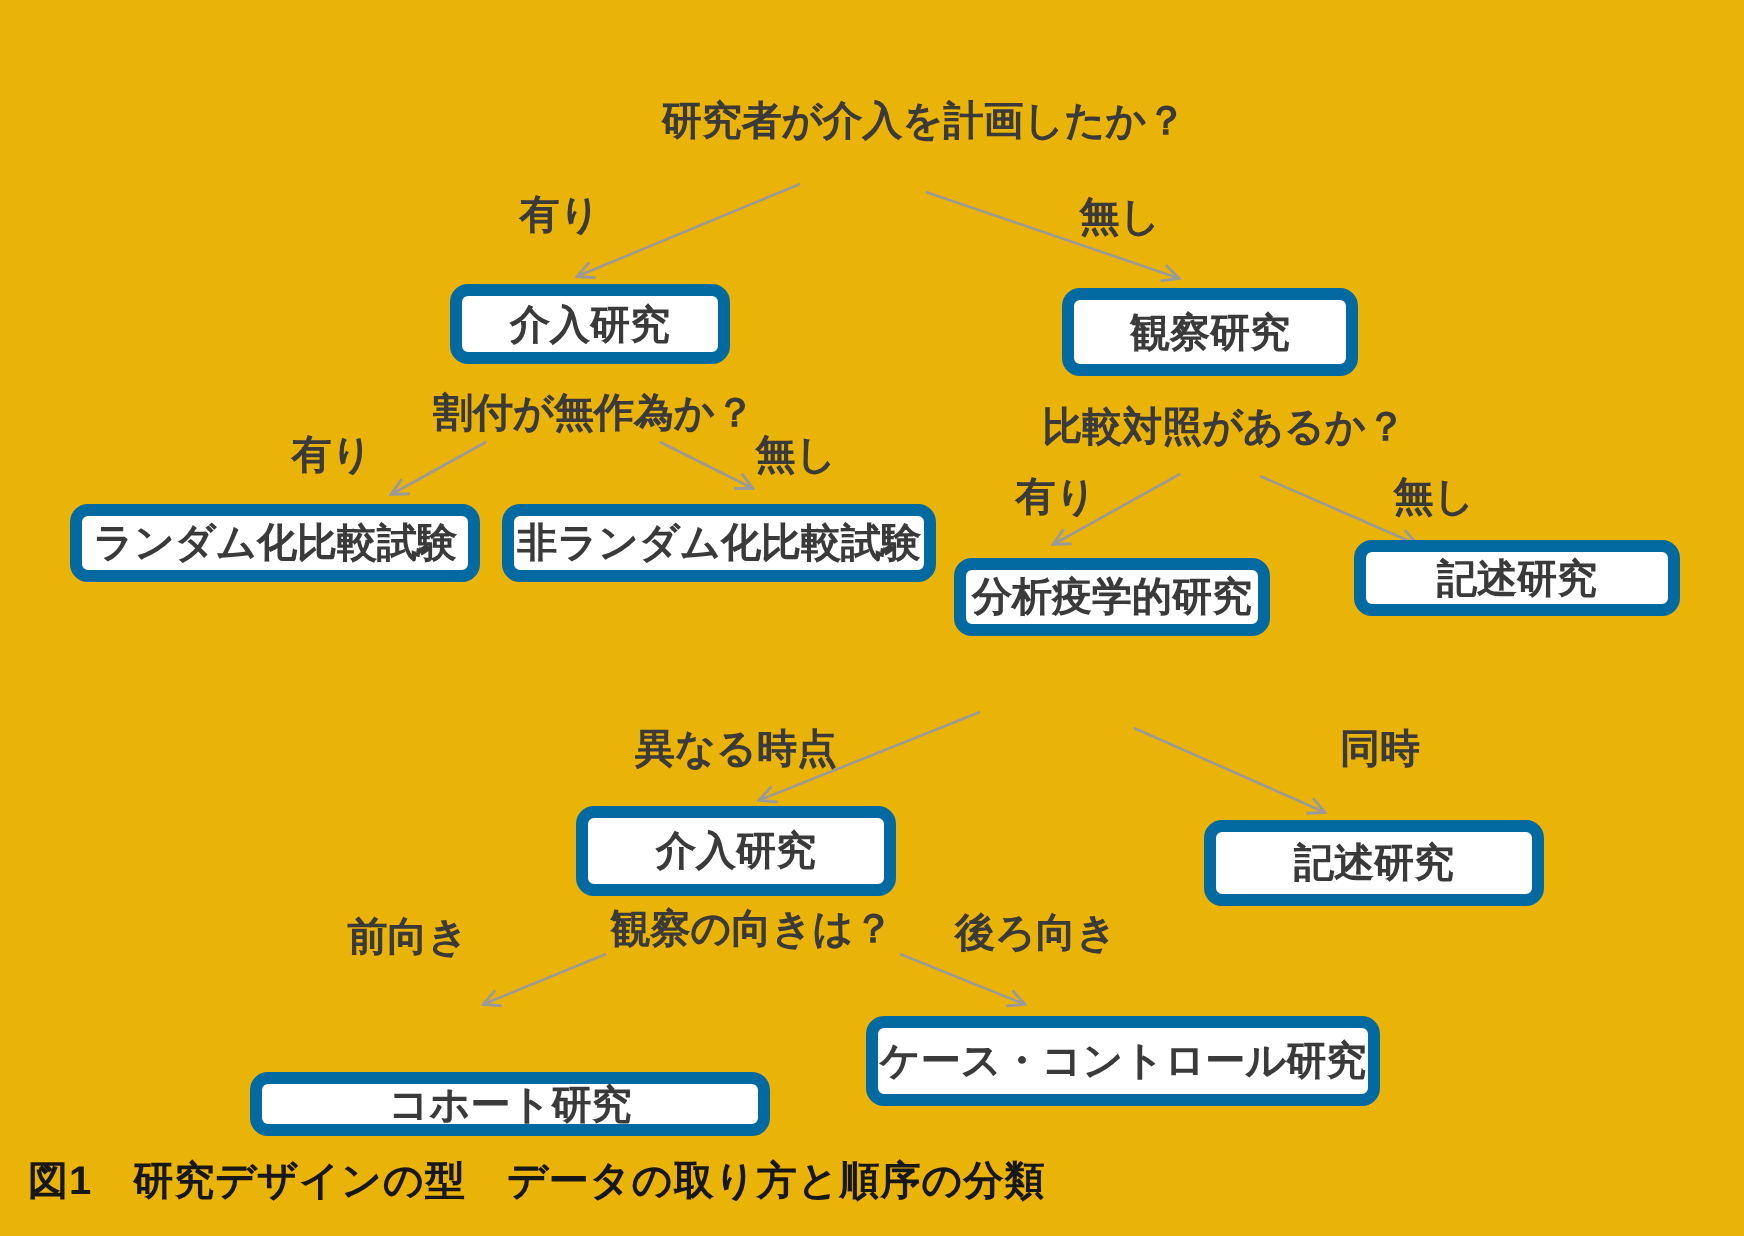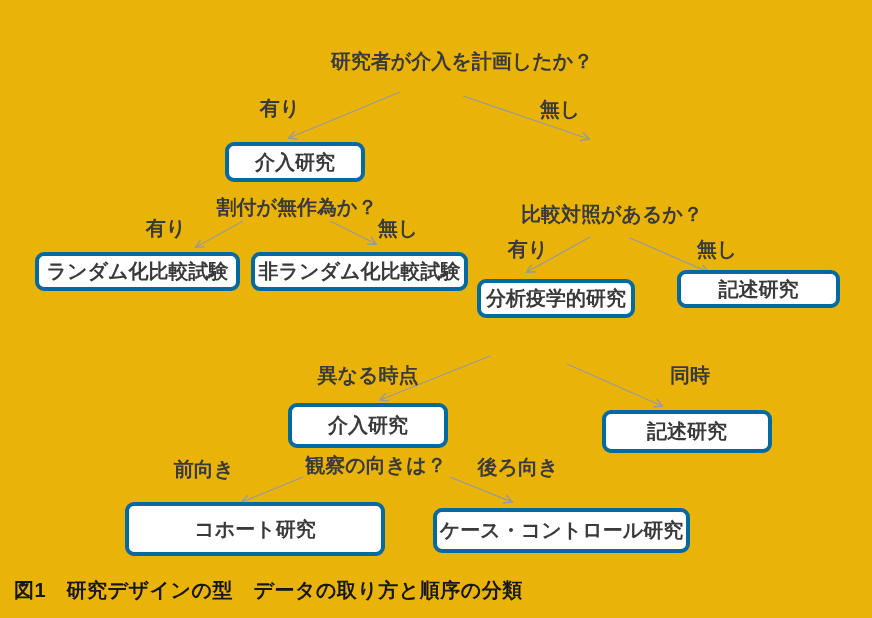--- a/index.html
+++ b/index.html
@@ -6,21 +6,21 @@
   .stage{
     position:relative;width:872px;height:618px;background:#eab308;
     font-family:"Liberation Sans","DejaVu Sans",sans-serif;overflow:hidden;
   }
   .q,.lbl{
     position:absolute;text-align:center;font-size:20px;font-weight:600;
     color:#3a3a3a;white-space:nowrap;line-height:1.15;
   }
   .node{
     position:absolute;display:flex;align-items:center;justify-content:center;
-    background:#ffffff;border:4px solid #0369a1;border-radius:9px;
+    background:#ffffff;border:6px solid #0369a1;border-radius:9px;
     font-size:20px;font-weight:600;color:#3a3a3a;white-space:nowrap;
     box-sizing:border-box;
   }
   .caption{
     position:absolute;left:14px;top:577px;font-size:20px;font-weight:bold;
     color:#171717;letter-spacing:0.5px;white-space:nowrap;
   }
   svg.arrows{position:absolute;left:0;top:0;pointer-events:none;}
 </style>
 </head>
@@ -58,24 +58,25 @@
   <div class="lbl" style="left:141px;top:217px;width:50px">有り</div>
   <div class="lbl" style="left:373px;top:217px;width:50px">無し</div>
   <div class="lbl" style="left:503px;top:238px;width:50px">有り</div>
   <div class="lbl" style="left:692px;top:238px;width:50px">無し</div>
   <div class="lbl" style="left:313px;top:364px;width:110px">異なる時点</div>
   <div class="lbl" style="left:665px;top:364px;width:50px">同時</div>
   <div class="lbl" style="left:171px;top:458px;width:66px">前向き</div>
   <div class="lbl" style="left:474px;top:456px;width:88px">後ろ向き</div>
 
   <div class="node" style="left:225px;top:142px;width:140px;height:40px">介入研究</div>
+  <div class="node" style="left:531px;top:144px;width:148px;height:44px">観察研究</div>
   <div class="node" style="left:35px;top:252px;width:205px;height:39px">ランダム化比較試験</div>
   <div class="node" style="left:251px;top:252px;width:217px;height:39px">非ランダム化比較試験</div>
   <div class="node" style="left:477px;top:279px;width:158px;height:39px">分析疫学的研究</div>
   <div class="node" style="left:677px;top:270px;width:163px;height:38px">記述研究</div>
   <div class="node" style="left:288px;top:403px;width:160px;height:45px">介入研究</div>
   <div class="node" style="left:602px;top:410px;width:170px;height:43px">記述研究</div>
-  <div class="node" style="left:125px;top:502px;width:260px;height:54px">コホート研究</div>
+  <div class="node" style="left:125px;top:536px;width:260px;height:32px">コホート研究</div>
   <div class="node" style="left:433px;top:508px;width:257px;height:45px">ケース・コントロール研究</div>
 
   <div class="caption">図1　研究デザインの型　データの取り方と順序の分類</div>
 
 </div>
 
 </body></html>

